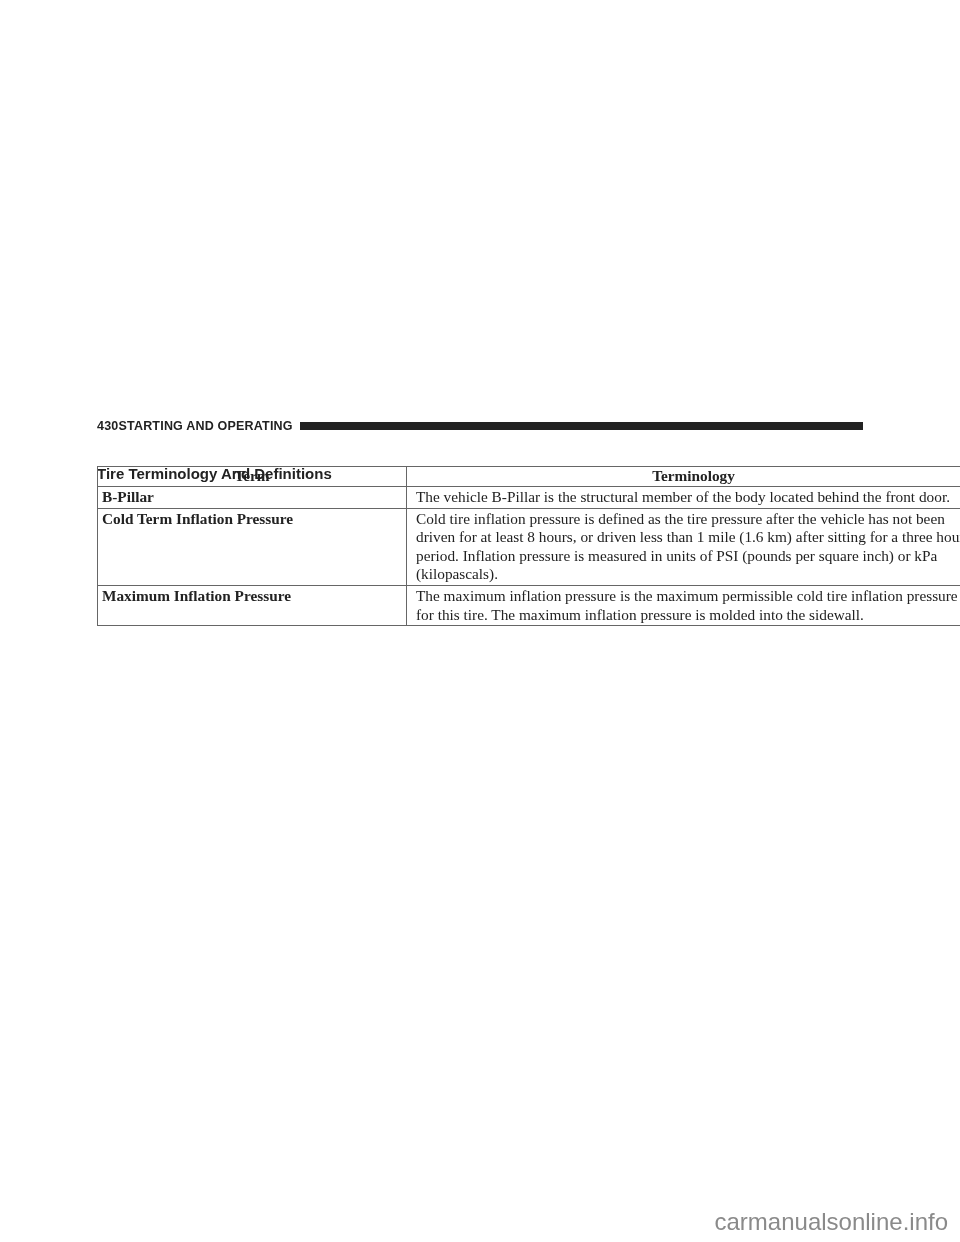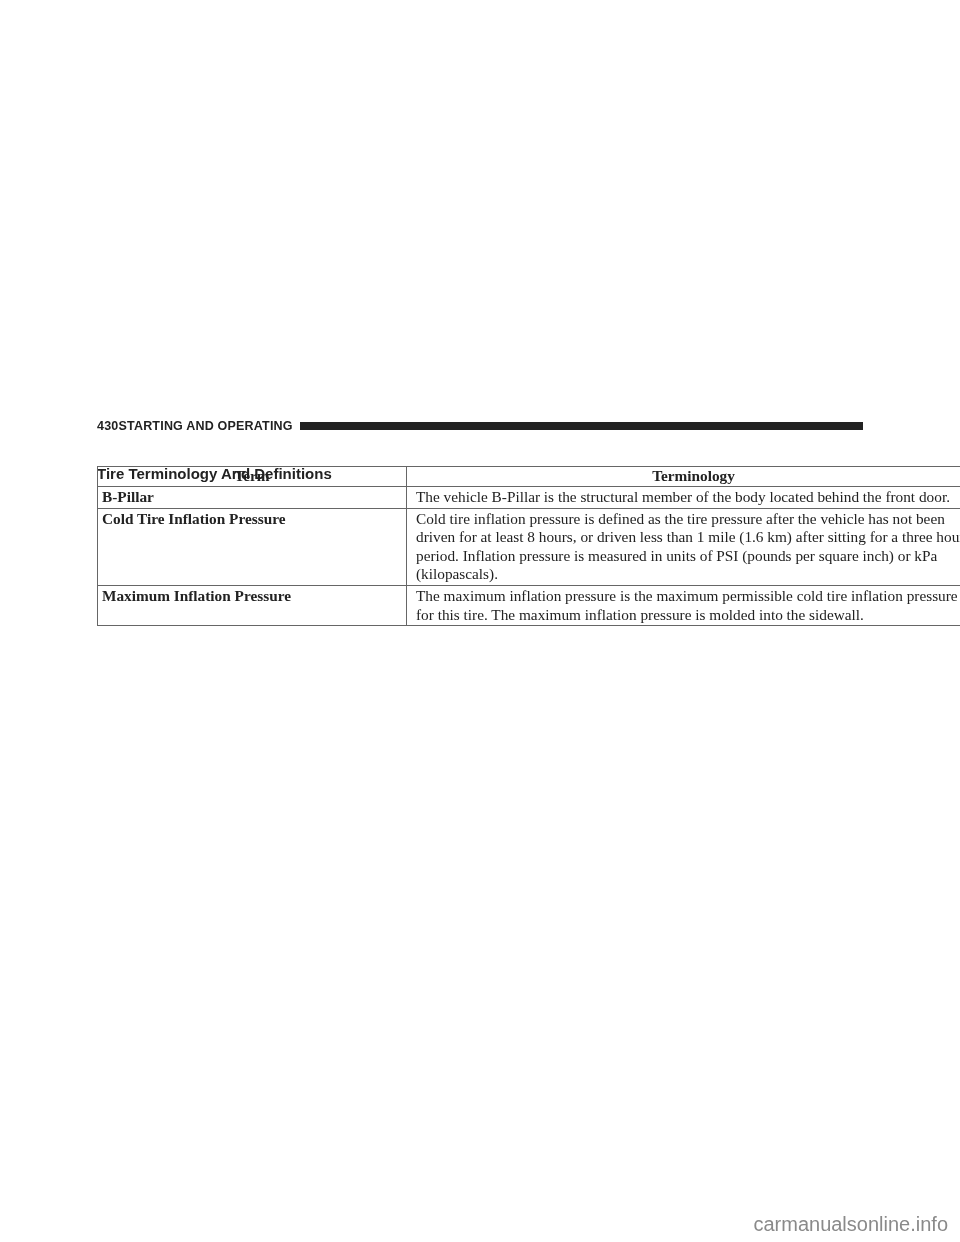--- a/index.html
+++ b/index.html
@@ -29,21 +29,21 @@
     }
     table.terms th, table.terms td {
       border: 1.4px solid #666; vertical-align: top;
       padding: 1px 4px 1px 4px; text-align: left;
     }
     table.terms th { text-align: center; font-weight: bold; padding: 0 4px; height: 19px; }
     table.terms td.term { width: 300px; font-weight: bold; }
     table.terms td.def { padding-left: 9px; }
     .watermark {
       position: absolute; right: 12px; bottom: 6px;
-      font-family: "Liberation Sans", sans-serif; font-size: 20px; color: #8a8a8a;
+      font-family: "Liberation Sans", sans-serif; font-size: 24px; color: #8a8a8a;
       white-space: nowrap;
     }
   </style>
 </head>
 <body>
 
 <div class="page-header">
   <span class="page-number">430</span>
   <span class="section-title">STARTING AND OPERATING</span>
   <div class="header-rule"></div>
@@ -57,21 +57,21 @@
       <th>Term</th>
       <th>Terminology</th>
     </tr>
   </thead>
   <tbody>
     <tr>
       <td class="term">B-Pillar</td>
       <td class="def">The vehicle B-Pillar is the structural member of the body located behind the front door.</td>
     </tr>
     <tr>
-      <td class="term">Cold Tire Inflation Pressure</td>
+      <td class="term">Cold Term Inflation Pressure</td>
       <td class="def">Cold tire inflation pressure is defined as the tire pressure after the vehicle has not been driven for at least 8 hours, or driven less than 1 mile (1.6 km) after sitting for a three hour period. Inflation pressure is measured in units of PSI (pounds per square inch) or kPa (kilopascals).</td>
     </tr>
     <tr>
       <td class="term">Maximum Inflation Pressure</td>
       <td class="def">The maximum inflation pressure is the maximum permissible cold tire inflation pressure for this tire. The maximum inflation pressure is molded into the sidewall.</td>
     </tr>
   </tbody>
 </table>
 
 <div class="watermark">carmanualsonline.info</div>

